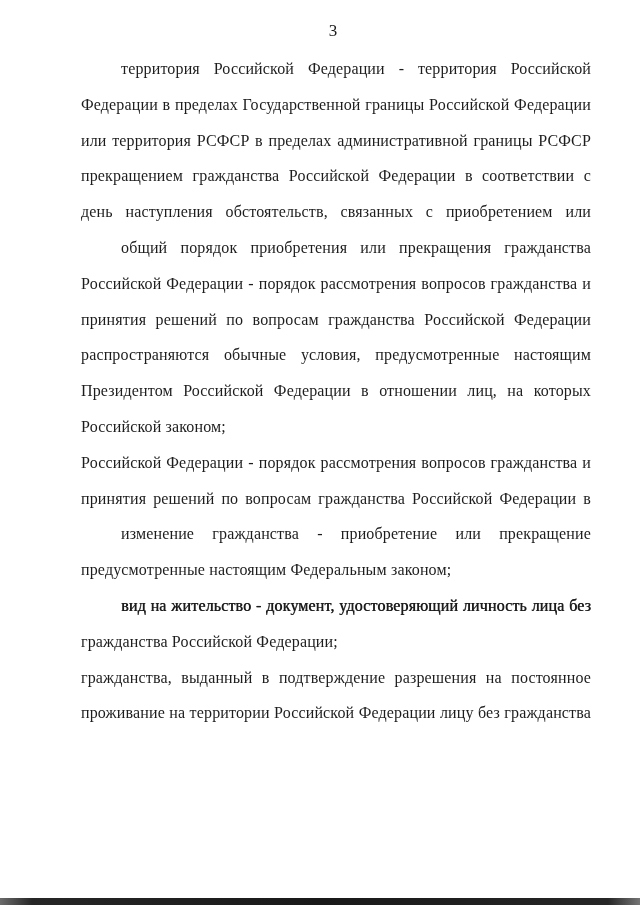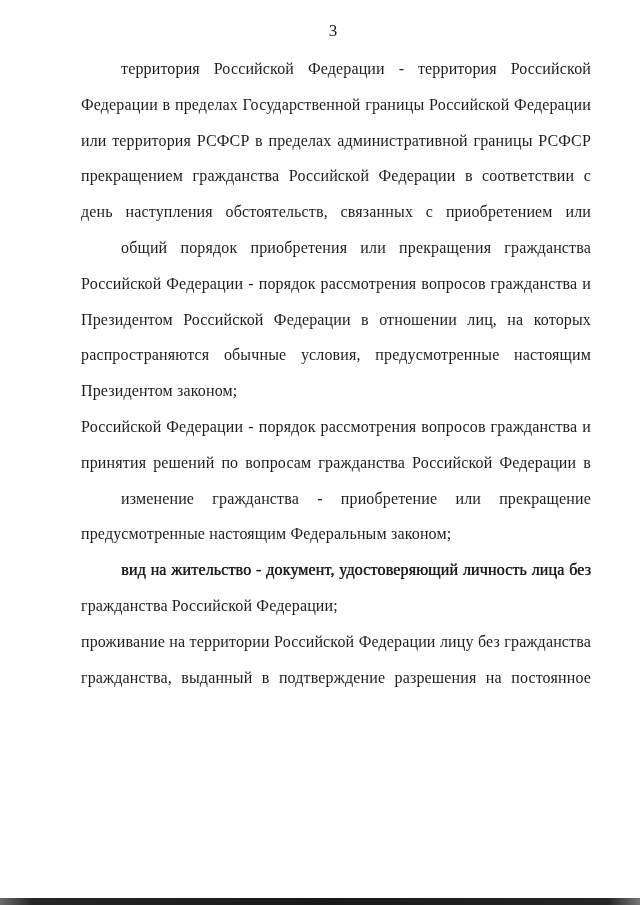--- a/index.html
+++ b/index.html
@@ -67,27 +67,28 @@
   <div class="page-number">3</div>
 
   <div class="doc-body" id="doc-body">
       <div class="line justify indent">территория Российской Федерации - территория Российской</div>
       <div class="line justify">Федерации в пределах Государственной границы Российской Федерации</div>
       <div class="line justify">или территория РСФСР в пределах административной границы РСФСР на</div>
       <div class="line justify">прекращением гражданства Российской Федерации  в соответствии с</div>
       <div class="line justify">день наступления обстоятельств, связанных с приобретением или</div>
       <div class="line justify indent">общий порядок приобретения или прекращения гражданства</div>
       <div class="line justify">Российской Федерации - порядок рассмотрения вопросов гражданства и</div>
+      <div class="line justify">принятия решений  по вопросам гражданства Российской Федерации</div>
+      <div class="line justify">распространяются обычные условия, предусмотренные настоящим</div>
       <div class="line justify">Президентом Российской Федерации в отношении лиц, на которых</div>
-      <div class="line justify">распространяются обычные условия, предусмотренные настоящим</div>
-      <div class="line">Президентом законом;</div>
+      <div class="line">Российской законом;</div>
       <div class="line justify">Российской Федерации - порядок рассмотрения вопросов гражданства и</div>
       <div class="line justify">принятия решений по  вопросам гражданства Российской Федерации в</div>
       <div class="line justify indent">изменение гражданства - приобретение или прекращение</div>
       <div class="line">предусмотренные настоящим Федеральным законом;</div>
       <div class="line justify indent dark">вид на жительство - документ, удостоверяющий личность лица без</div>
       <div class="line">гражданства Российской Федерации;</div>
+      <div class="line justify">гражданства, выданный в подтверждение разрешения на постоянное</div>
       <div class="line justify">проживание на территории Российской Федерации лицу без гражданства</div>
-      <div class="line justify">гражданства, выданный в подтверждение разрешения на постоянное</div>
     </div>
 
   <div class="scan-edge"></div>
 </div>
 
 </body></html>

